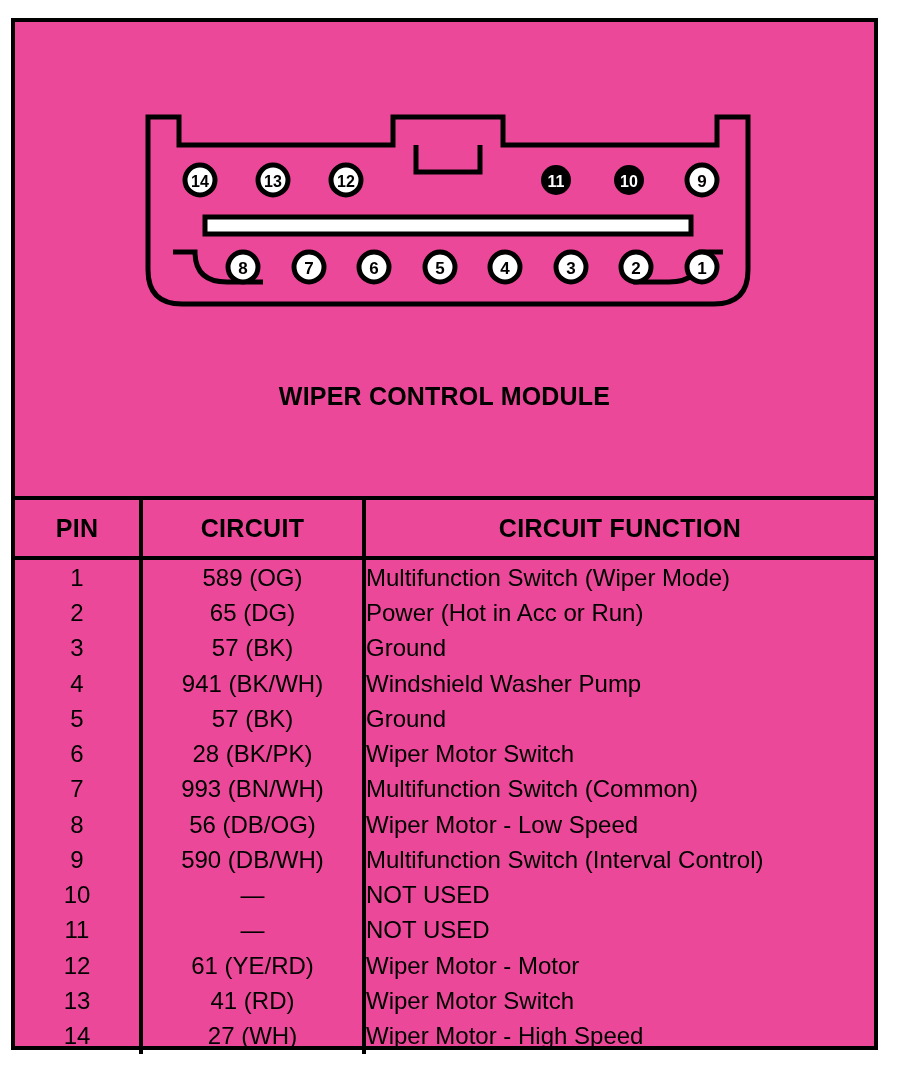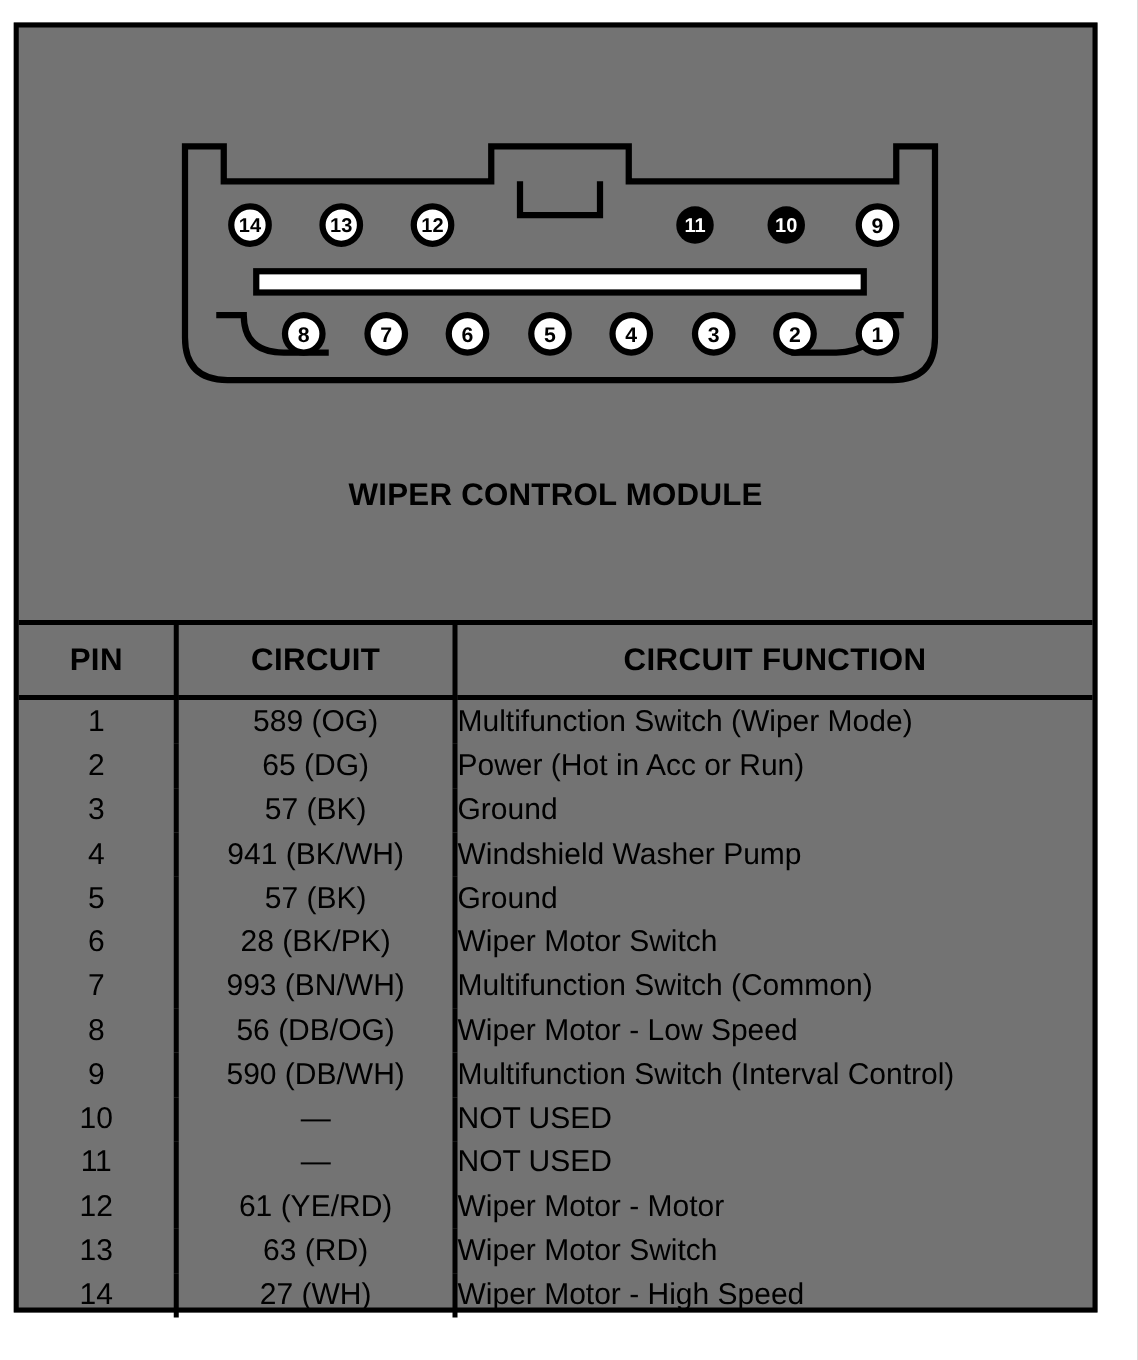--- a/index.html
+++ b/index.html
@@ -19,21 +19,21 @@
 
   
   #page-frame {
     position: absolute;
     left: 11px;
     top: 18px;
     width: 867px;
     height: 1032px;
     border: 4px solid #000;
     box-sizing: border-box;
-    background: #737373;
+    background: #ec4899;
   }
 
   
   #connector-panel {
     position: absolute;
     left: 0;
     top: 0;
     width: 100%;
     height: 474px;
   }
@@ -304,21 +304,21 @@
             <td class="cell-circuit">—</td>
             <td class="cell-function">NOT USED</td>
           </tr>
           <tr>
             <td class="cell-pin">12</td>
             <td class="cell-circuit">61 (YE/RD)</td>
             <td class="cell-function">Wiper Motor - Motor</td>
           </tr>
           <tr>
             <td class="cell-pin">13</td>
-            <td class="cell-circuit">63 (RD)</td>
+            <td class="cell-circuit">41 (RD)</td>
             <td class="cell-function">Wiper Motor Switch</td>
           </tr>
           <tr>
             <td class="cell-pin">14</td>
             <td class="cell-circuit">27 (WH)</td>
             <td class="cell-function">Wiper Motor - High Speed</td>
           </tr>
         </tbody>
     </table>
   </div>

